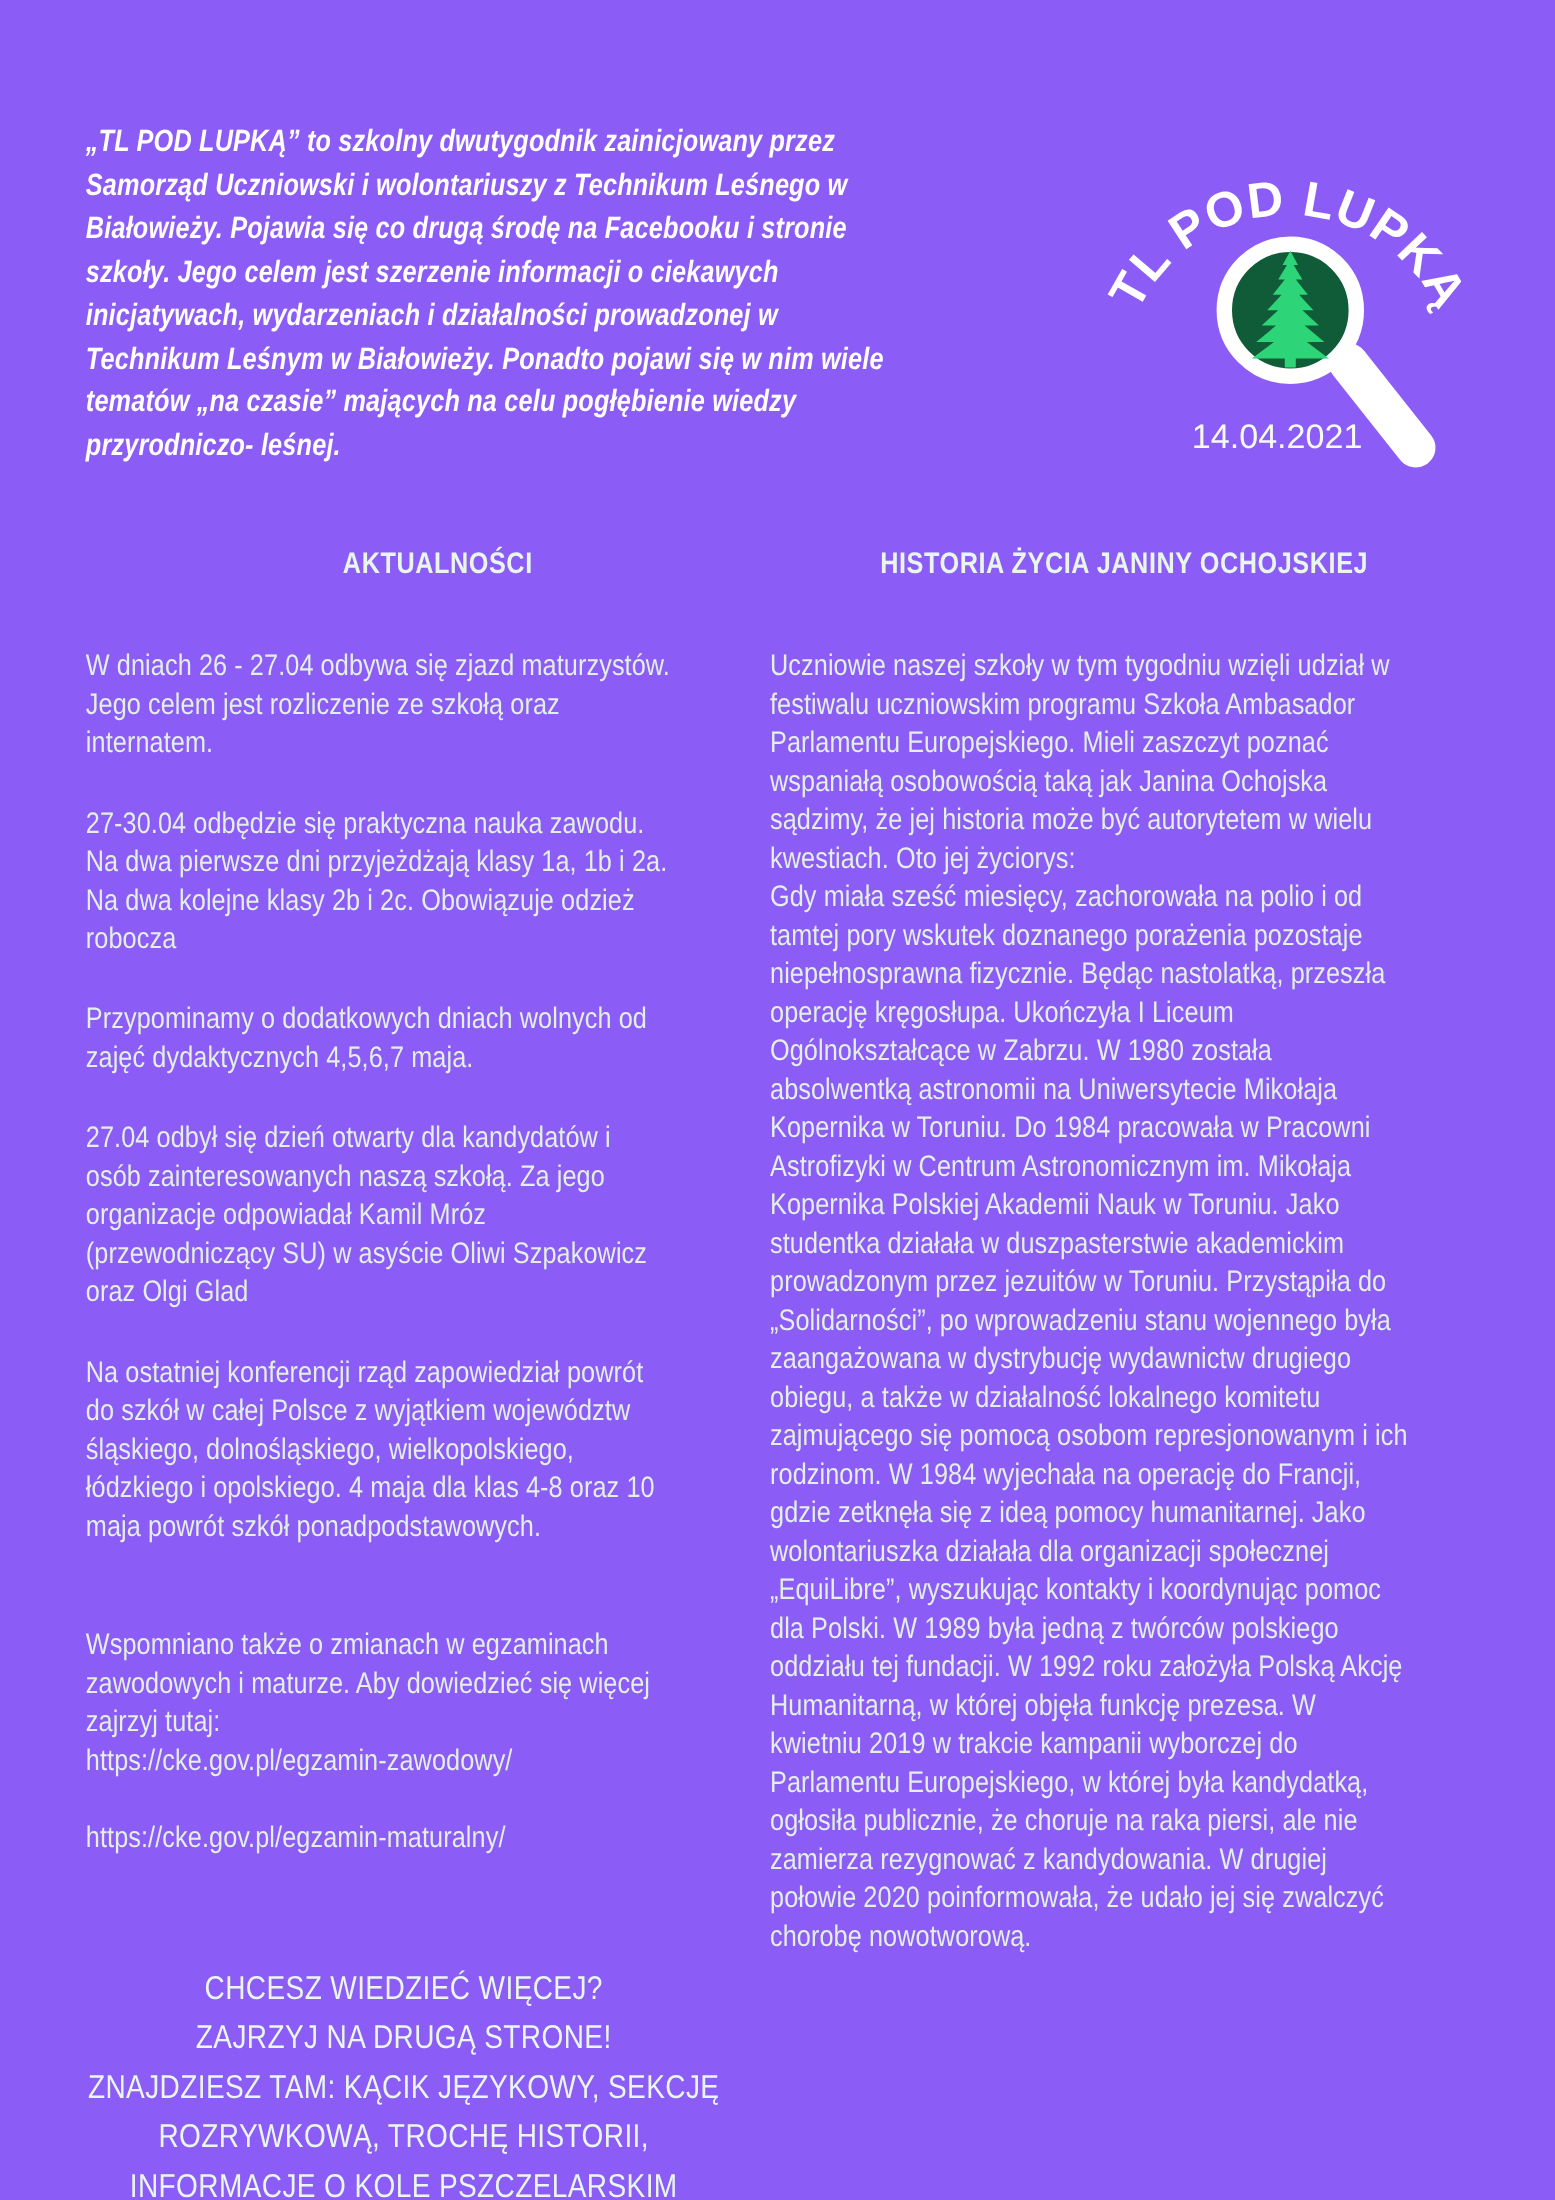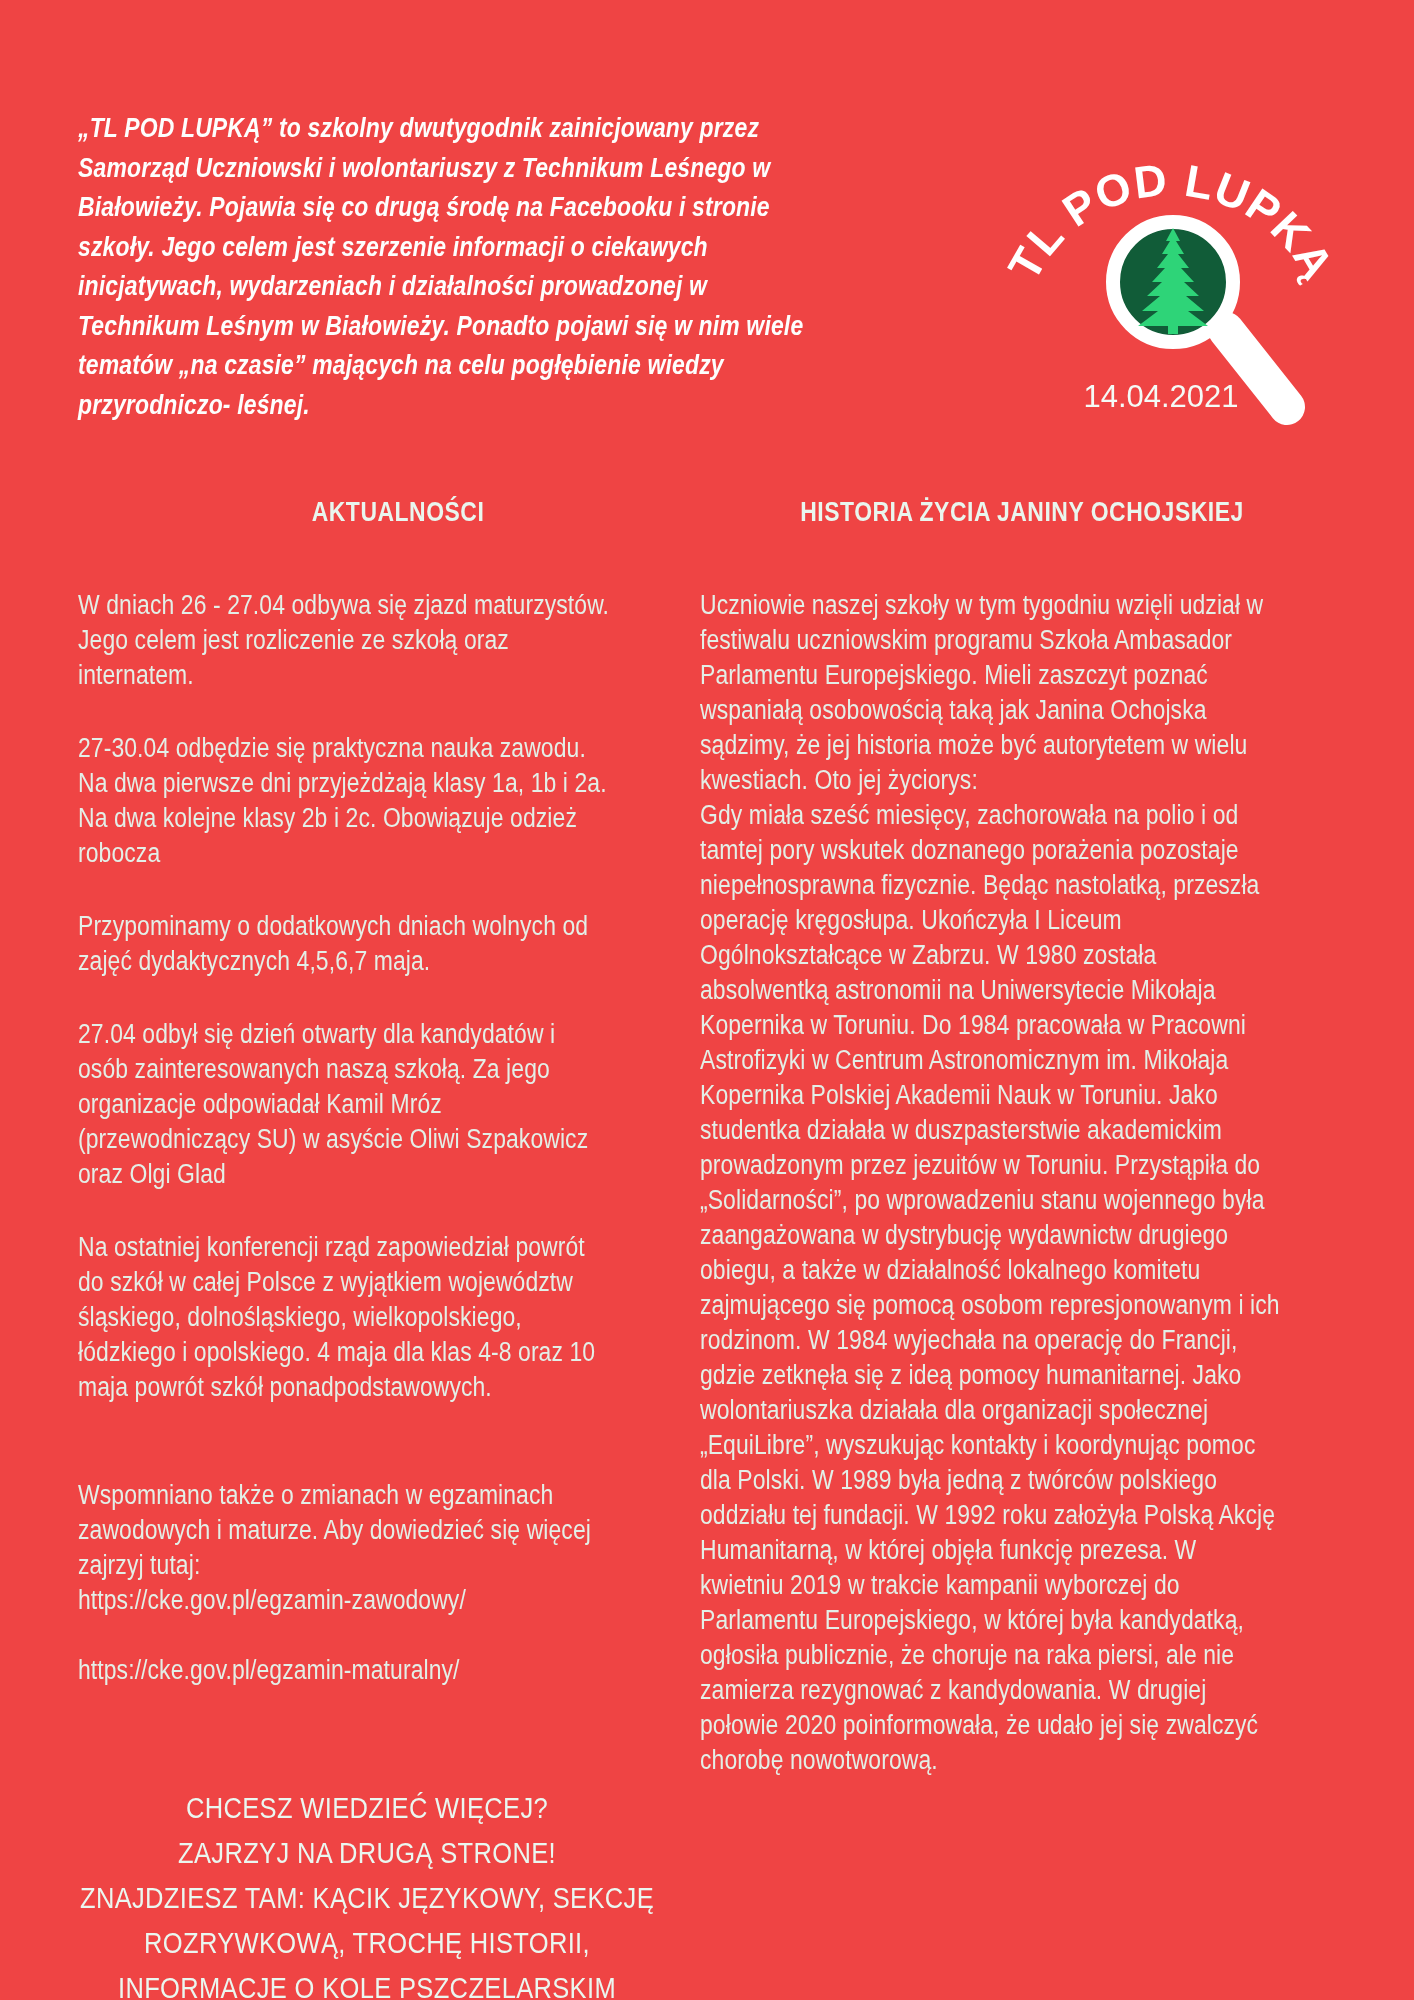--- a/index.html
+++ b/index.html
@@ -1,18 +1,18 @@
 <!DOCTYPE html>
 <html lang="pl"><head>
 <meta charset="utf-8">
 <style>
   html,body { margin:0; padding:0; }
   .page {
     position:relative; width:1414px; height:2000px;
-    background:#ef4444; overflow:hidden;
+    background:#8b5cf6; overflow:hidden;
     font-family:"Liberation Sans", sans-serif;
   }
   .intro {
     position:absolute; left:78px; top:108px; width:940px;
     font-size:28px; font-weight:bold; font-style:italic;
     line-height:39.5px; color:#fdfefd; white-space:pre-line;
     transform:scaleX(0.82); transform-origin:0 0;
     letter-spacing:0.2px;
   }
   .logo-box { position:absolute; left:1000px; top:80px; width:380px; height:380px; }

